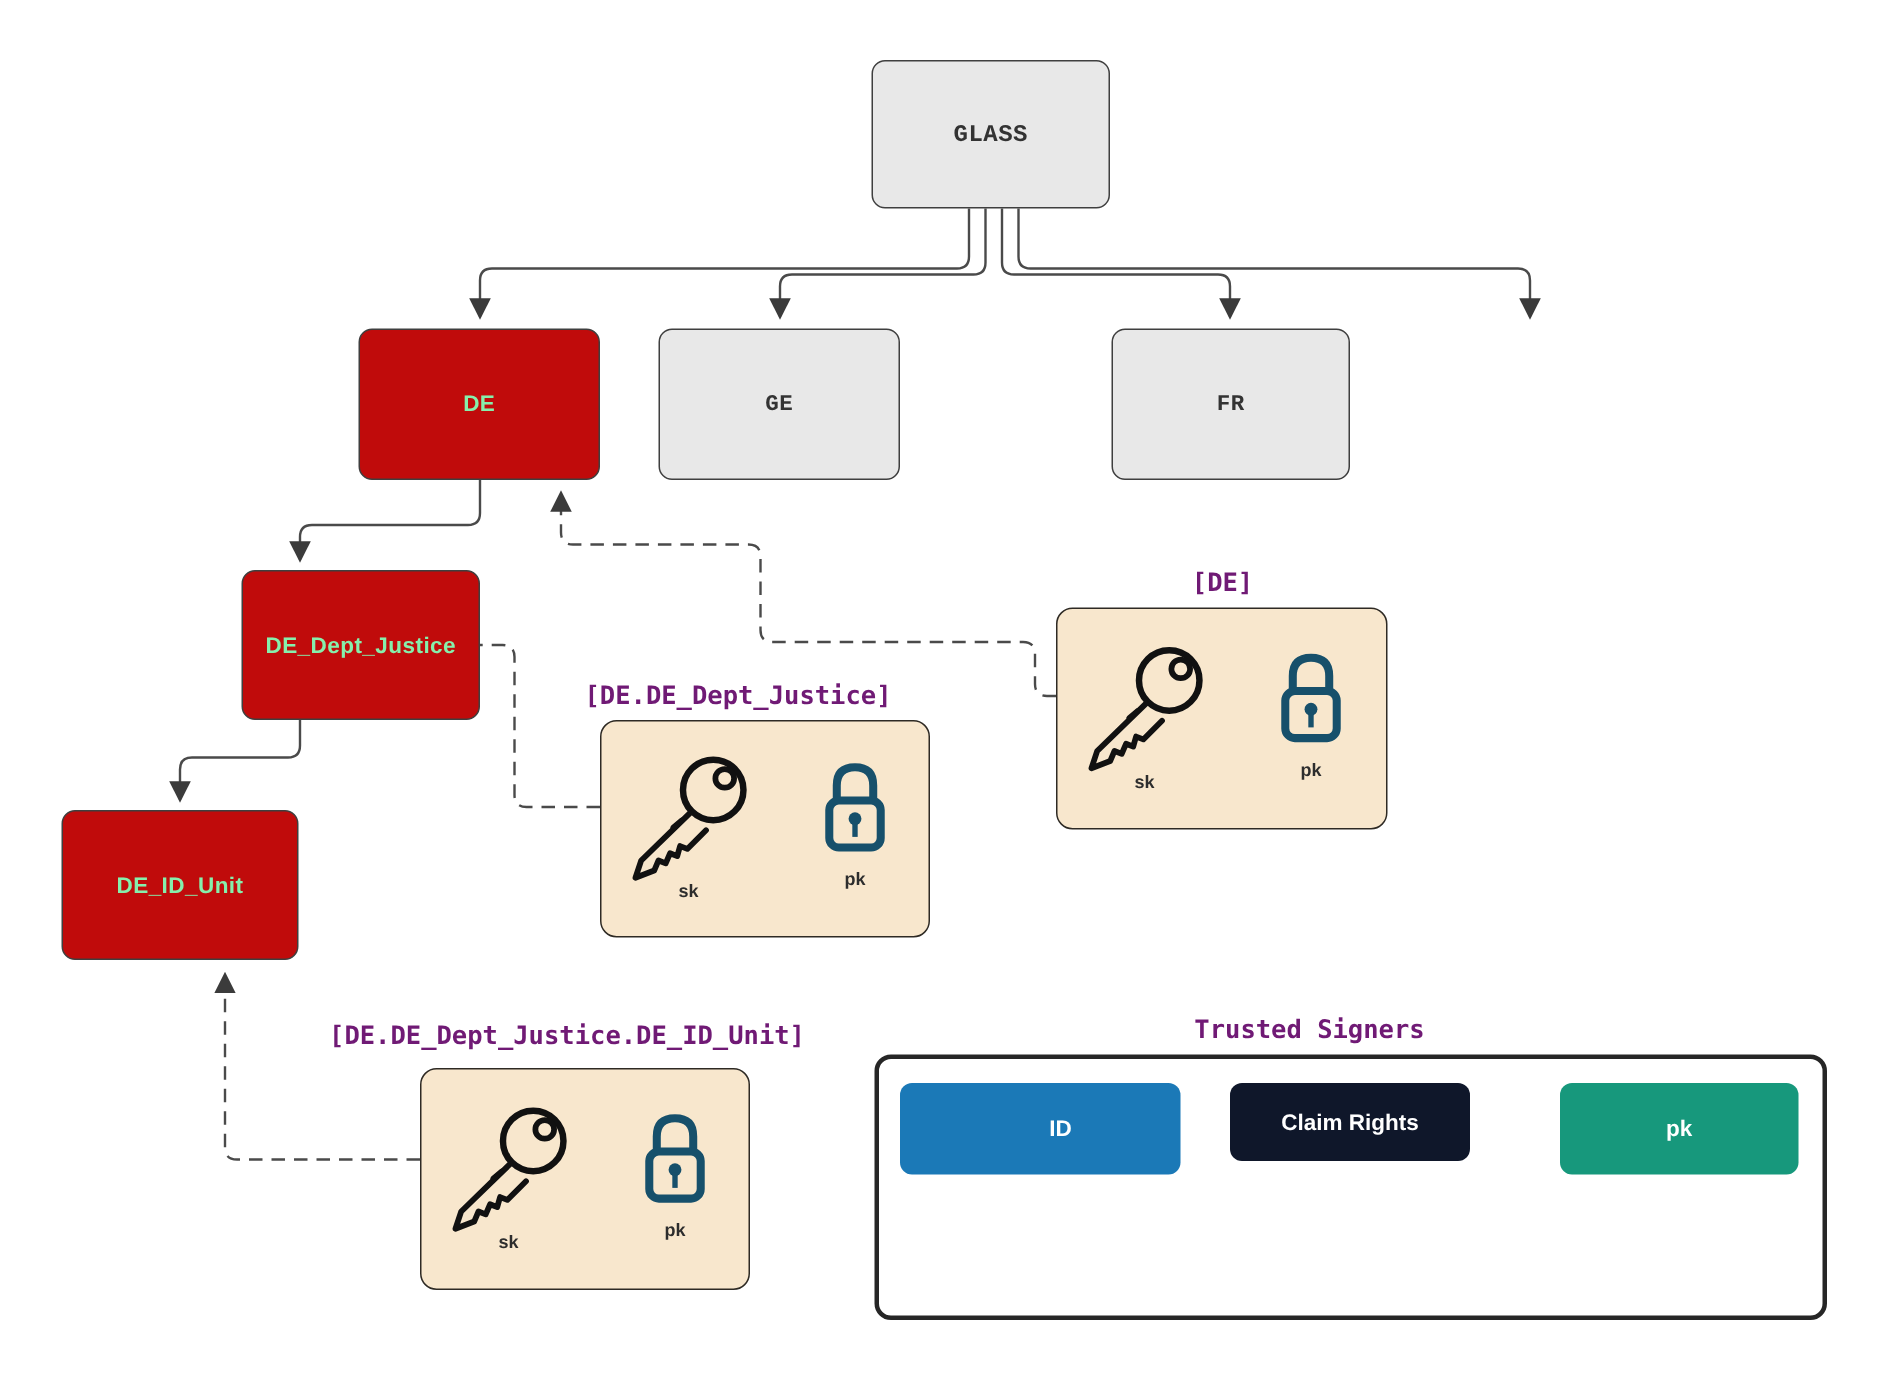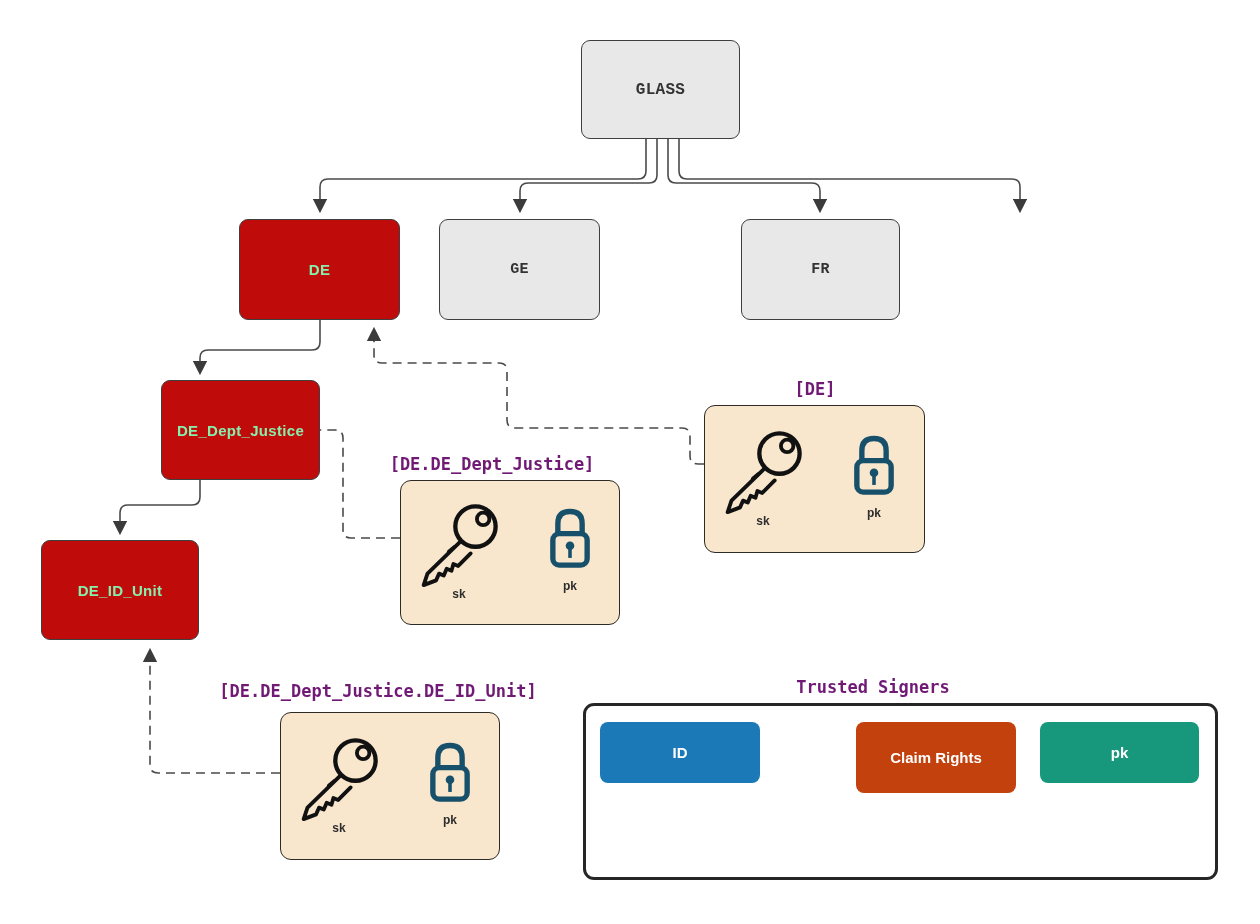--- a/index.html
+++ b/index.html
@@ -128,17 +128,17 @@
       <path d="M18,42 V26 Q18,9 35,9 Q52,9 52,26 V42" fill="none" stroke="#17506b" stroke-width="7.5"></path>
       <rect x="11" y="40" width="48" height="44" rx="9" fill="none" stroke="#17506b" stroke-width="7.5"></rect>
       <circle cx="35" cy="57" r="6" fill="#17506b"></circle>
       <rect x="32.5" y="60" width="5" height="14" fill="#17506b"></rect>
     </svg>
     <span class="cap" style="left:169px;top:100px;">pk</span>
   </div>
 
   <div class="keytitle" style="left:845px;top:677px;margin-left:28px;">Trusted Signers</div>
   <div class="trusted" style="left:583px;top:703px;width:635px;height:177px;"></div>
-  <div class="chip" style="left: 600px; top: 722px; width: 160px; height: 61px; background-color: rgb(27, 121, 183);">ID</div>
-  <div class="chip" style="left: 820px; top: 722px; width: 160px; height: 71px; background-color: #c2410c; margin-left: 36px;">Claim Rights</div>
+  <div class="chip" style="left: 600px; top: 722px; width: 160px; height: 61px; background-color: rgb(27, 121, 183); padding-left: 27px;">ID</div>
+  <div class="chip" style="left: 820px; top: 722px; width: 160px; height: 52px; background-color: #0f172a;">Claim Rights</div>
   <div class="chip" style="left: 1040px; top: 722px; width: 159px; height: 61px; background-color: rgb(23, 152, 124);">pk</div>
 
 </div>
 
 </body></html>

